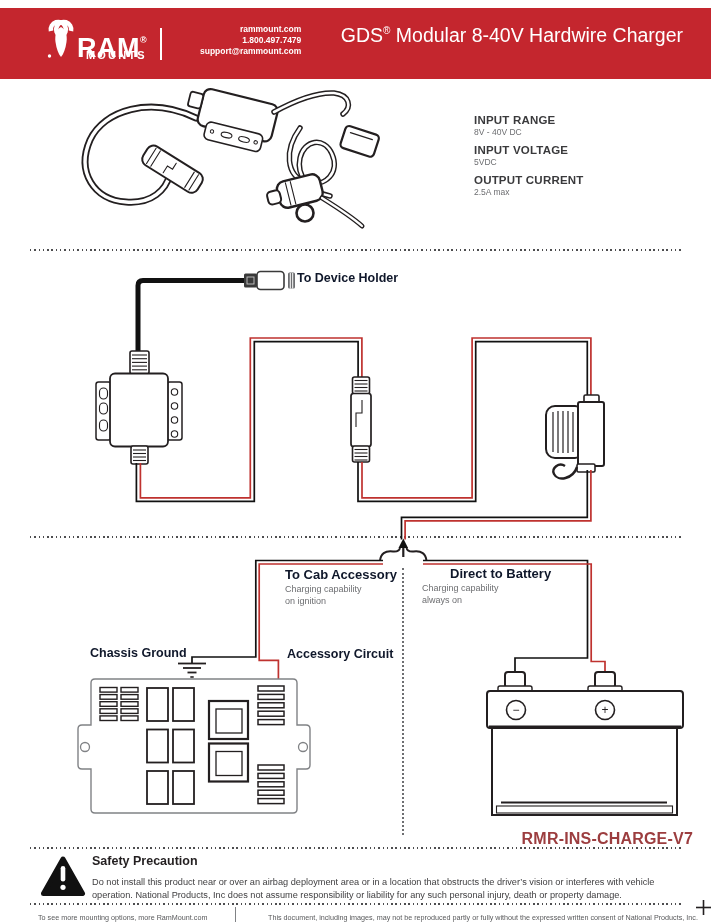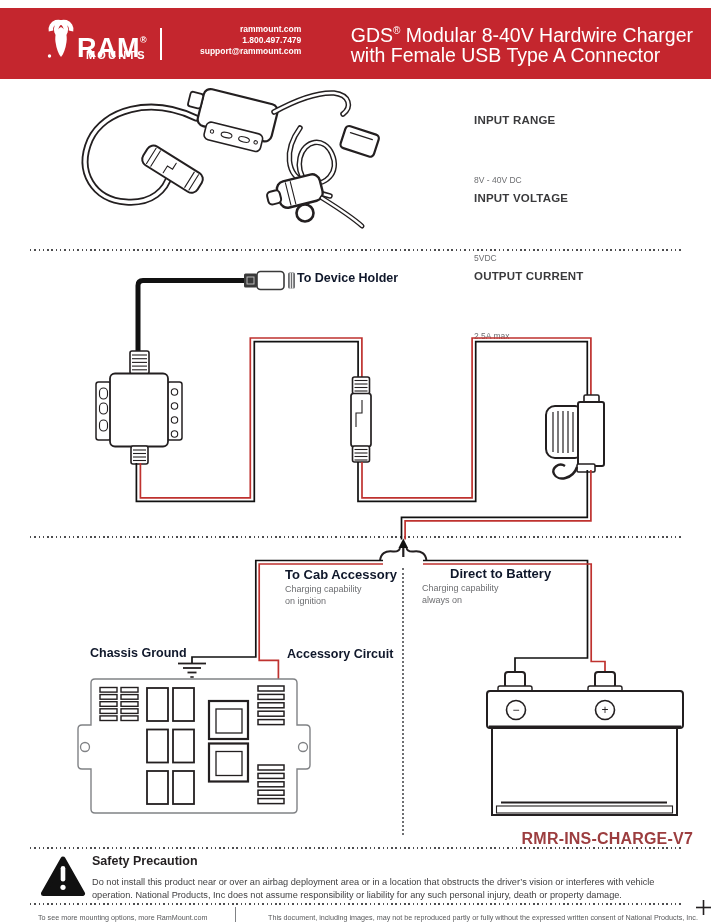--- a/index.html
+++ b/index.html
@@ -6,30 +6,30 @@
   body{width:711px;height:922px;position:relative;background:#fff;overflow:hidden;
        font-family:"Liberation Sans","DejaVu Sans",sans-serif;-webkit-font-smoothing:antialiased;}
   .abs{position:absolute;}
   
   .band{left:0;top:8px;width:711px;height:71px;background:#c4262e;}
   .brand-ram{left:77px;top:20px;color:#fff;font-weight:bold;font-size:27px;letter-spacing:.5px;line-height:24px;}
   .brand-reg{font-size:9px;vertical-align:14px;}
   .brand-mounts{left:86px;top:41px;color:#fff;font-weight:bold;font-size:11px;letter-spacing:2.2px;}
   .hdr-divider{left:160px;top:20px;width:1.5px;height:32px;background:#fff;}
   .contact{left:200px;top:16px;color:#fff;font-size:8.5px;font-weight:bold;line-height:11px;text-align:right;}
-  .hdr-title{right:18px;top:13px;text-align:left;color:#fff;font-size:19.5px;font-weight:400;line-height:20.5px;}
+  .hdr-title{right:28px;top:13px;text-align:center;color:#fff;font-size:19.5px;font-weight:400;line-height:20.5px;}
   .hdr-title sup{font-size:10px;}
   
   .dotrule{height:1.6px;background:repeating-linear-gradient(90deg,#4d4d4f 0,#4d4d4f 1.4px,transparent 1.4px,transparent 4.3px);}
   .vdots{width:0;border-left:2px dotted #6d6e71;}
   
   .specs{left:474px;top:114px;}
   .spec{margin-bottom:7px;}
   .spec .l{font-size:11.5px;font-weight:bold;color:#3a3a3c;line-height:13px;letter-spacing:.2px;}
-  .spec .v{font-size:8.5px;color:#6d6e71;line-height:10px;margin-top:48px;}
+  .spec .v{font-size:8.5px;color:#6d6e71;line-height:10px;}
   
   .lbl{color:#0f172a;font-weight:bold;}
   .sub{color:#6d6e71;font-size:9px;line-height:11.5px;}
   .doc-code{left:480px;top:830px;width:213px;text-align:right;font-weight:bold;font-size:16px;color:#9c3d3f;letter-spacing:.2px;}
   
   .safety-title{left:92px;top:854px;font-size:12.5px;font-weight:bold;color:#231f20;}
   .safety-body{left:92px;top:876px;width:605px;font-size:9.2px;color:#414042;line-height:12.5px;}
   
   .foot{color:#58595b;font-size:7.2px;white-space:nowrap;}
   .foot-div{left:235px;top:907px;width:1px;height:15px;background:#808285;}
@@ -51,21 +51,20 @@
   <div class="abs brand-ram"><span>RAM</span><span class="brand-reg">®</span></div>
   <div class="abs brand-mounts">MOUNTS</div>
   <div class="abs hdr-divider"></div>
   <div class="abs contact">
     <div>rammount.com</div>
     <div>1.800.497.7479</div>
     <div>support@rammount.com</div>
   </div>
   <div class="abs hdr-title">
     <div><span>GDS</span><sup>®</sup><span> Modular 8-40V Hardwire Charger</span></div>
-    <div>with Female USB Type A Connector</div>
   </div>
 </div>
 
 <div class="abs specs">
   <div class="spec">
     <div class="l">INPUT RANGE</div>
     <div class="v">8V - 40V DC</div>
   </div>
   <div class="spec">
     <div class="l">INPUT VOLTAGE</div>

